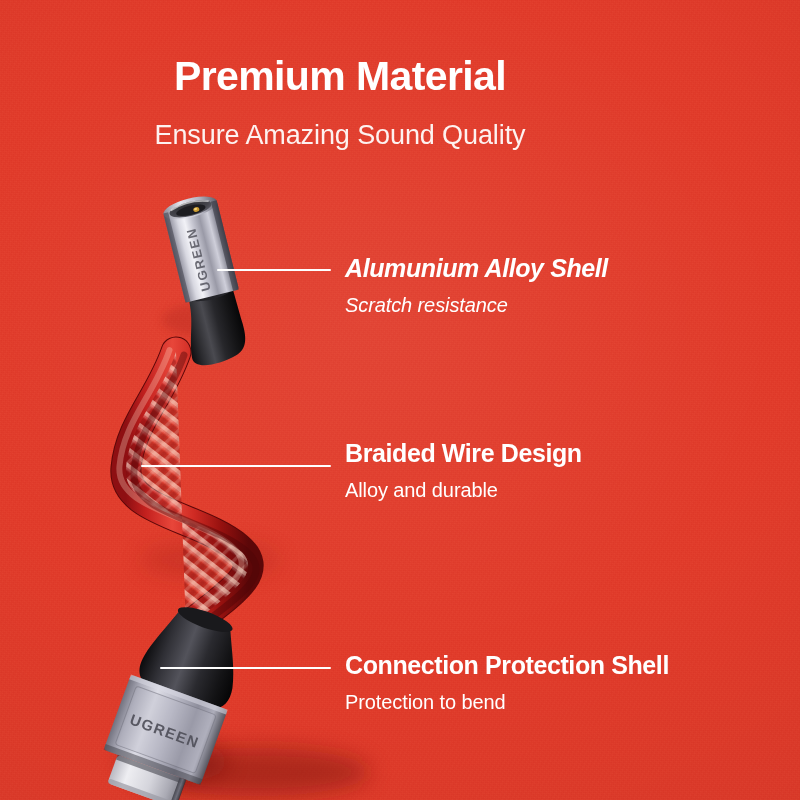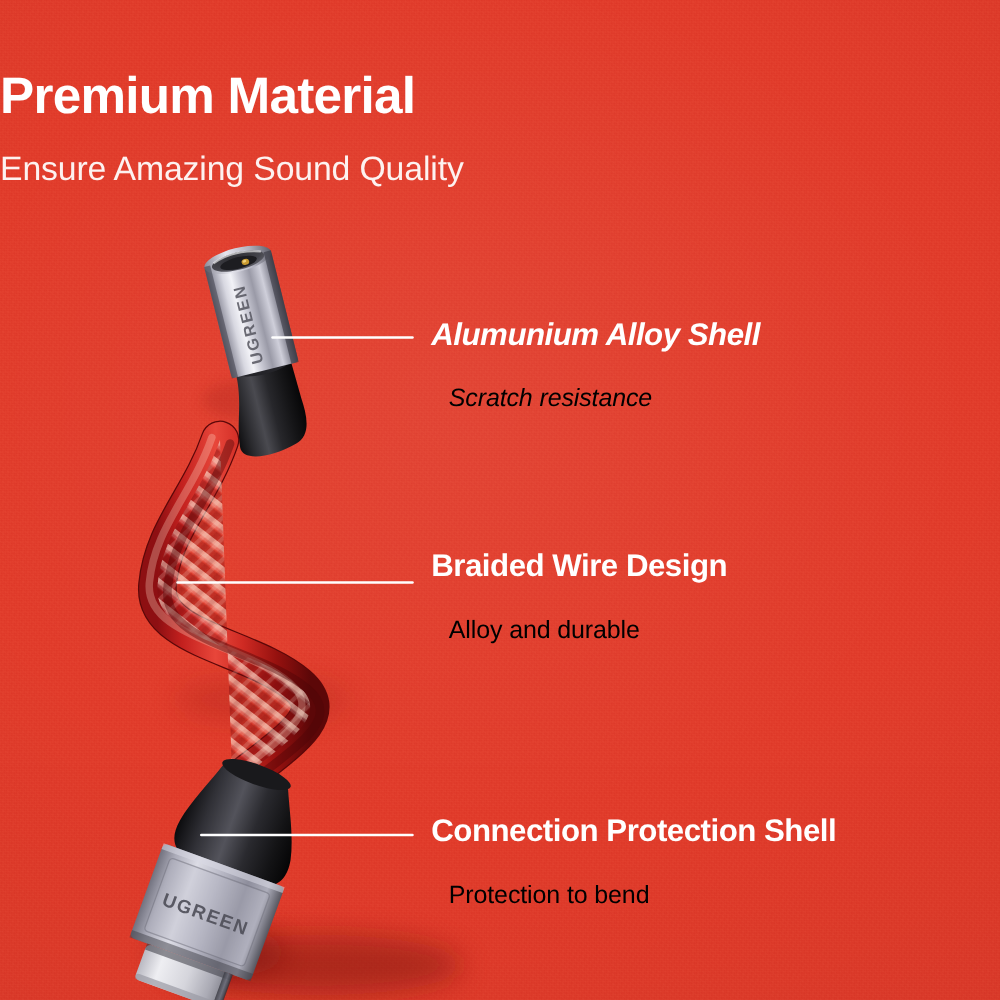--- a/index.html
+++ b/index.html
@@ -41,21 +41,21 @@
     background:
       radial-gradient(115% 95% at 46% 40%, rgba(255,255,255,.05) 0%, rgba(255,255,255,0) 45%, rgba(0,0,0,.06) 100%);
   }
 
   
   .heading-block {
     position: absolute;
     left: 0;
     top: 54px;
     width: 680px;
-    text-align: left;
+    text-align: center;
   }
   .title {
     font-size: 41px;
     font-weight: 700;
     letter-spacing: -.6px;
     color: #ffffff;
     line-height: 1.08;
     margin: 0;
   }
   .subtitle {
@@ -76,26 +76,26 @@
   .callout .c-title {
     margin: 0;
     font-size: 25px;
     font-weight: 700;
     letter-spacing: -.4px;
     color: #ffffff;
     line-height: 1.1;
     white-space: nowrap;
   }
   .callout .c-sub {
-    margin: 14px;
+    margin: 0;
     padding-top: 11px;
     font-size: 20px;
     font-weight: 400;
     letter-spacing: -.1px;
-    color: #000000;
+    color: #ffffff;
     line-height: 1.1;
     white-space: nowrap;
   }
   #callout-1 { top: 255px; font-style: italic; }
   #callout-2 { top: 440px; }
   #callout-3 { top: 652px; }
 
   .leader {
     position: absolute;
     height: 2px;

